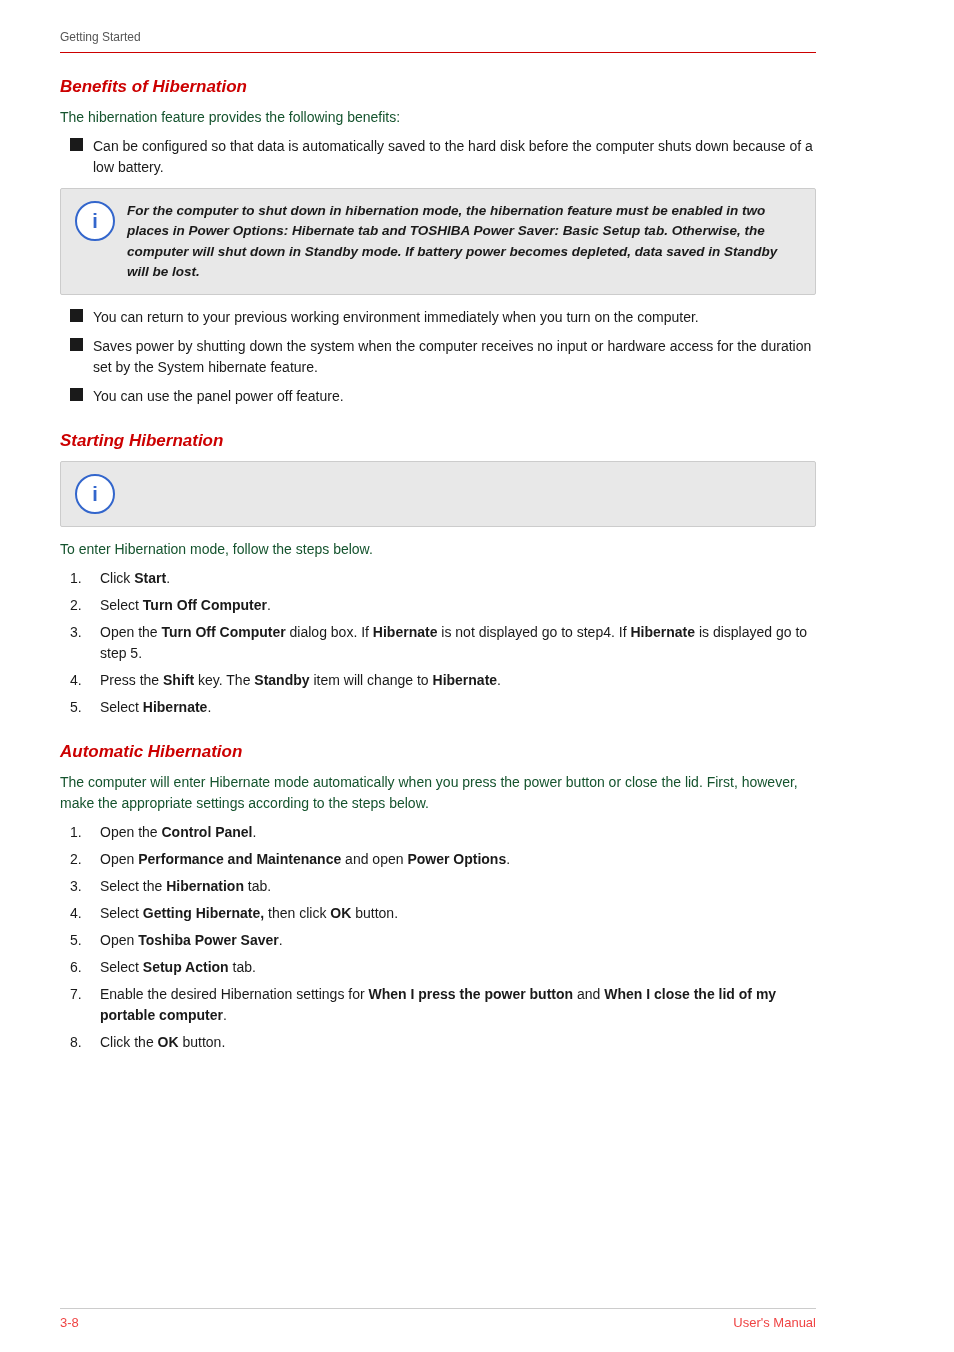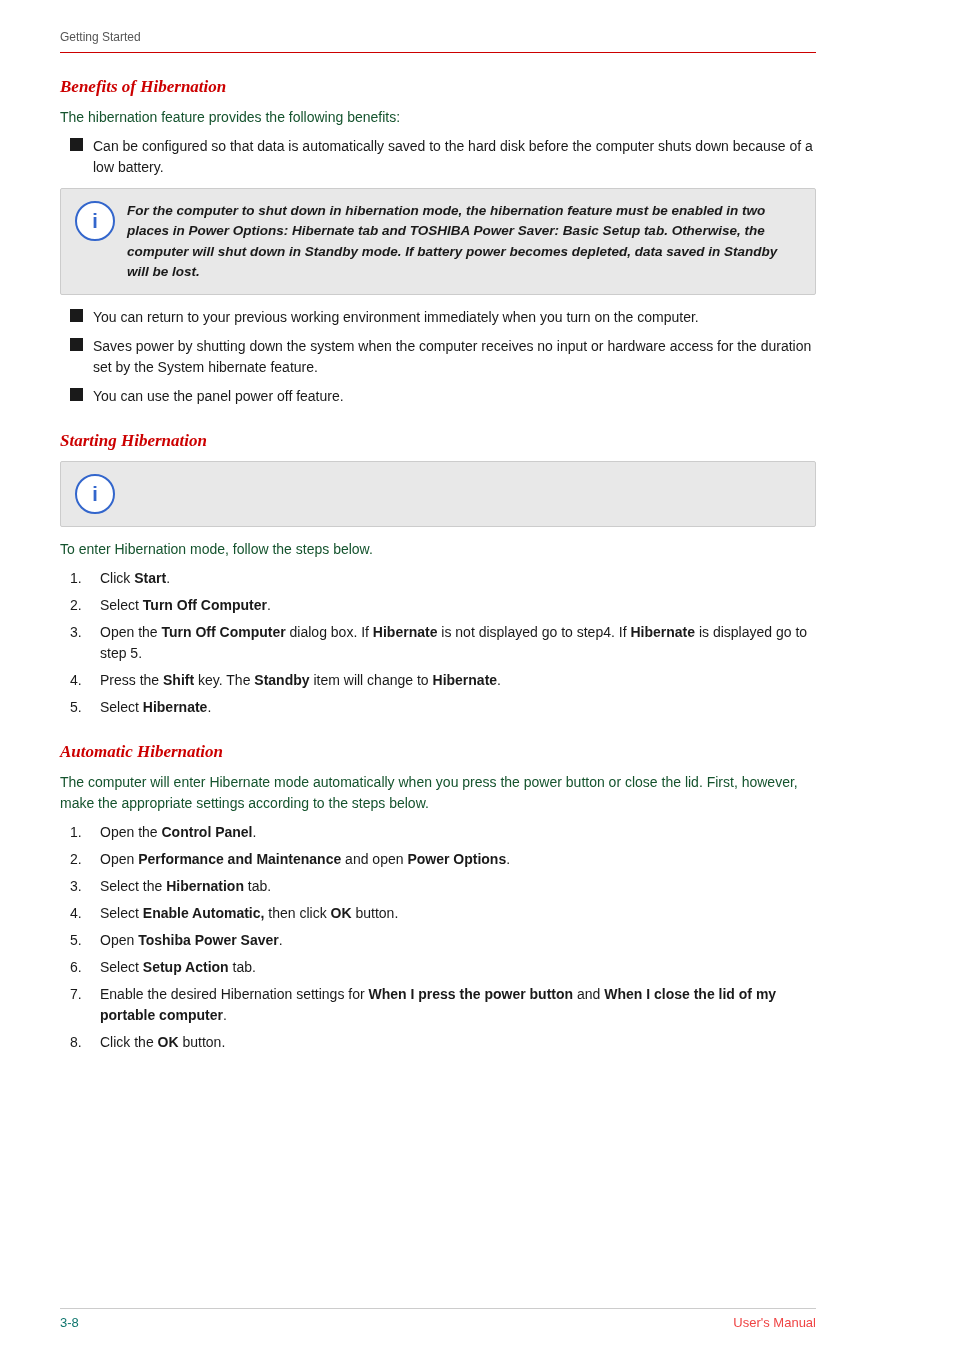--- a/index.html
+++ b/index.html
@@ -33,21 +33,20 @@
       margin-bottom: 18px;
     }
 
     .section-title {
       font-size: 17px;
       font-weight: bold;
       font-style: italic;
       color: #c00;
       margin-bottom: 10px;
       margin-top: 24px;
-      font-family: Liberation Serif, serif;
     }
 
     .body-text {
       font-size: 14px;
       color: #14532d;
       line-height: 1.5;
       margin-bottom: 8px;
     }
 
     .bullet-list {
@@ -149,21 +148,21 @@
       display: flex;
       justify-content: space-between;
       align-items: center;
       font-size: 13px;
       color: #333;
       border-top: 1px solid #ccc;
       padding-top: 6px;
     }
 
     .footer-page {
-      color: #0f766e;
+      color: #ef4444;
     }
 
     .footer-manual {
       color: #ef4444;
       font-size: 13px;
     }
   </style>
 </head>
 <body>
 
@@ -244,21 +243,21 @@
       <li>
         <span>Open the <span class="bold">Control Panel</span>.</span>
       </li>
       <li>
         <span>Open <span class="bold">Performance and Maintenance</span> and open <span class="bold">Power Options</span>.</span>
       </li>
       <li>
         <span>Select the <span class="bold">Hibernation</span> tab.</span>
       </li>
       <li>
-        <span>Select <span class="bold">Enable Automatic,</span> then click <span class="bold">OK</span> button.</span>
+        <span>Select <span class="bold">Getting Hibernate,</span> then click <span class="bold">OK</span> button.</span>
       </li>
       <li>
         <span>Open <span class="bold">Toshiba Power Saver</span>.</span>
       </li>
       <li>
         <span>Select <span class="bold">Setup Action</span> tab.</span>
       </li>
       <li>
         <span>Enable the desired Hibernation settings for <span class="bold">When I press the power button</span> and <span class="bold">When I close the lid of my portable computer</span>.</span>
       </li>

